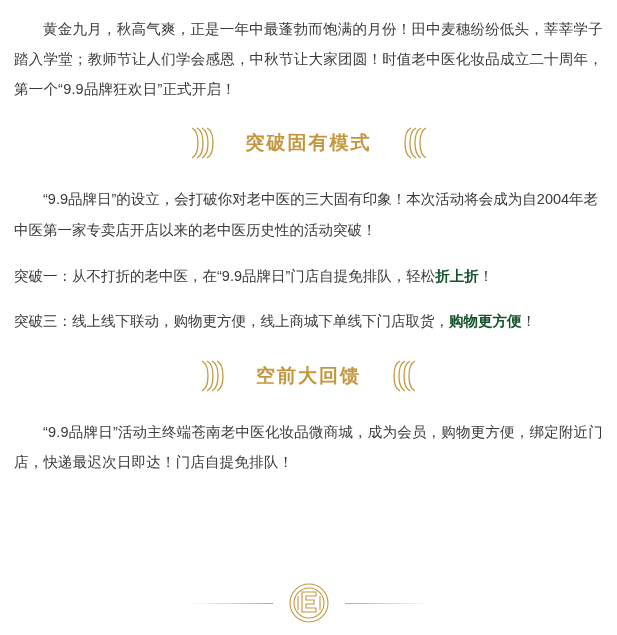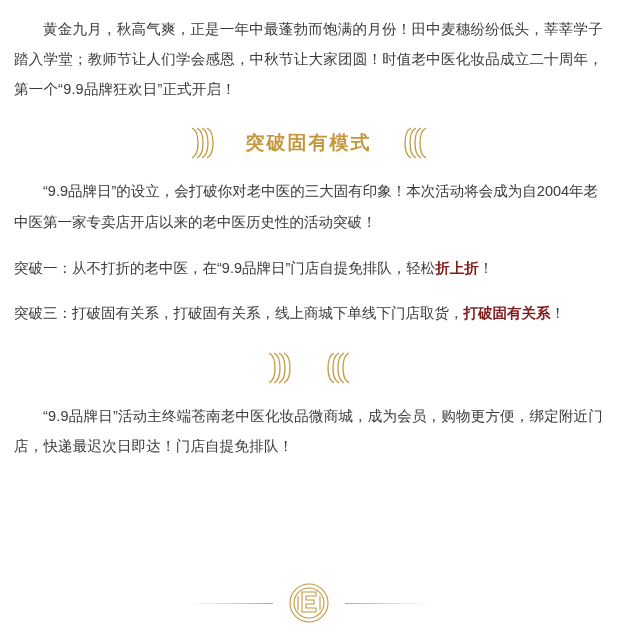--- a/index.html
+++ b/index.html
@@ -46,29 +46,29 @@
     letter-spacing: 2px;
     font-family: "Liberation Serif", serif;
     white-space: nowrap;
   }
   .orn {
     width: 32px;
     height: 34px;
     flex: 0 0 auto;
   }
   .block {
-    margin-top: 16px;
+    margin-top: 24px;
   }
   .line {
     font-size: 14.5px;
     line-height: 31px;
     color: #3a3a3a;
   }
   .hl {
-    color: #7f1d1d;
+    color: #14532d;
     font-weight: bold;
   }
   .indent {
     text-indent: 2em;
   }
   .footer-orn {
     position: absolute;
     left: 0;
     right: 0;
     bottom: 8px;
@@ -121,33 +121,34 @@
   </div>
 
   <div class="block">
     <p class="line indent">
       <span class="sp">“9.9品牌日”的设立，会打破你对老中医的三大固有印象！本次活动将会成为自2004年老中医第一家专卖店开店以来的老中医历史性的活动突破！</span>
     </p>
     <p class="line">
       <span class="sp">突破一：从不打折的老中医，在“9.9品牌日”门店自提免排队，轻松</span><span class="sp hl">折上折</span><span class="sp">！</span>
     </p>
     <p class="line">
-      <span class="sp">突破三：打破固有关系，打破固有关系，线上商城下单线下门店取货，</span><span class="sp hl">打破固有关系</span><span class="sp">！</span>
+      <span class="sp">突破三：线上线下联动，购物更方便，线上商城下单线下门店取货，</span><span class="sp hl">购物更方便</span><span class="sp">！</span>
     </p>
   </div>
 
   <div class="section-title-wrap">
     <svg class="orn" viewBox="0 0 32 34">
       <g fill="none" stroke="#c4973f" stroke-width="1.3">
         <path d="M6 2 C 14 6, 14 28, 6 32"></path>
         <path d="M11 2 C 19 6, 19 28, 11 32"></path>
         <path d="M16 2 C 24 6, 24 28, 16 32"></path>
         <path d="M21 2 C 29 6, 29 28, 21 32"></path>
       </g>
     </svg>
+    <span class="section-title">空前大回馈</span>
     <svg class="orn" viewBox="0 0 32 34">
       <g fill="none" stroke="#c4973f" stroke-width="1.3">
         <path d="M26 2 C 18 6, 18 28, 26 32"></path>
         <path d="M21 2 C 13 6, 13 28, 21 32"></path>
         <path d="M16 2 C 8 6, 8 28, 16 32"></path>
         <path d="M11 2 C 3 6, 3 28, 11 32"></path>
       </g>
     </svg>
   </div>
 

